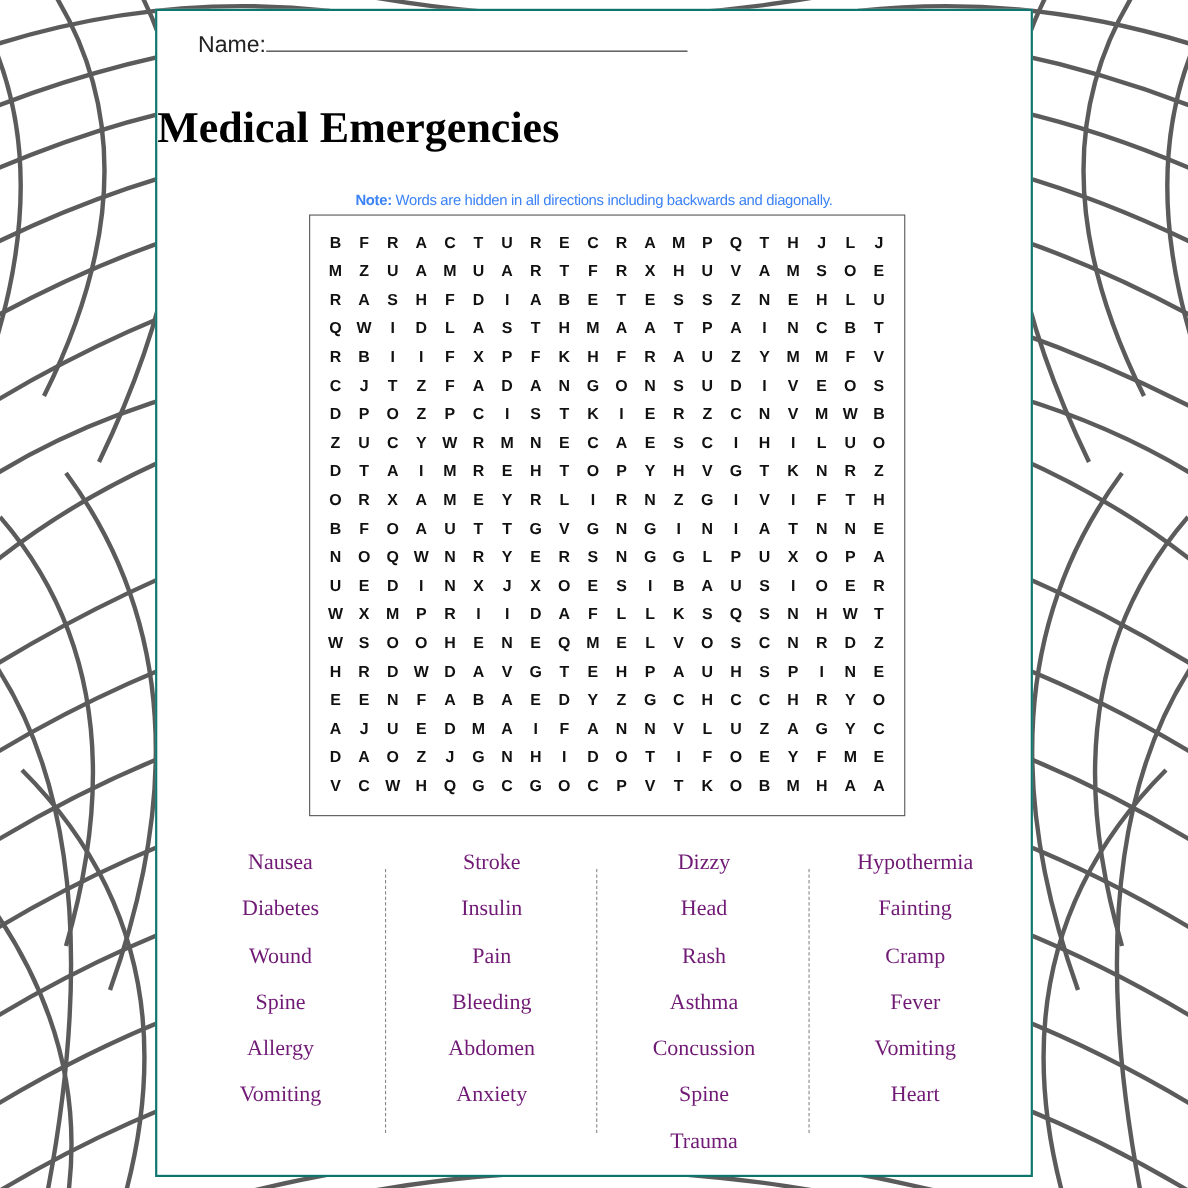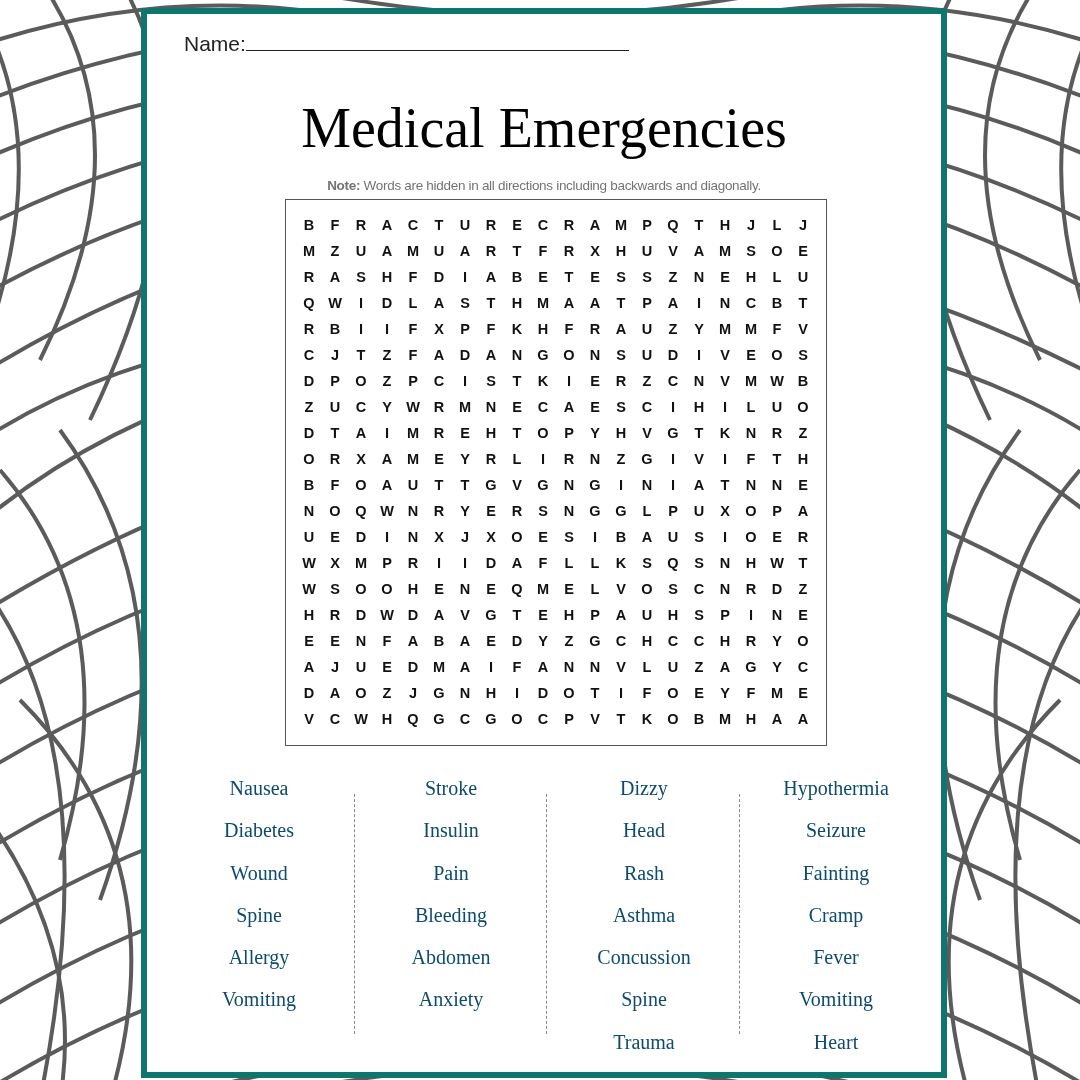--- a/index.html
+++ b/index.html
@@ -1,31 +1,31 @@
 <!DOCTYPE html>
 <html><head>
 <meta charset="utf-8">
 <style>
   html, body { margin:0; padding:0; }
   body { width:1080px; height:1080px; position:relative; overflow:hidden; background:#fff; font-family:"Liberation Sans", sans-serif; }
   #bg { position:absolute; left:0; top:0; width:1080px; height:1080px; }
-  .page { position:absolute; left:141px; top:8px; width:794px; height:1058px; border:6px solid #0f766e; background:#fff; }
+  .page { position:absolute; left:141px; top:8px; width:794px; height:1058px; border:2px solid #0f766e; background:#fff; }
   .hdr { position:absolute; top:18px; font-family:"Liberation Sans Narrow","Liberation Sans", sans-serif; font-size:21px; color:#222; white-space:nowrap; }
   .hdr .line { display:inline-block; border-bottom:1.5px solid #222; vertical-align:baseline; height:18px; }
   #name-field { left:37px; }
   #date-field { left:506px; }
-  .title { position:absolute; left:0; right:0; top:82px; text-align:center; font-family:"Liberation Serif", serif; font-weight:normal; font-size:56px; color:#000; letter-spacing:0px; }
-  .note { position:absolute; left:0; right:0; top:164px; text-align:center; font-size:13.5px; color:#737373; letter-spacing:-0.3px; }
+  .title { position:absolute; left:0; right:0; top:82px; text-align:left; font-family:"Liberation Serif", serif; font-weight:bold; font-size:40px; color:#000; letter-spacing:0px; }
+  .note { position:absolute; left:0; right:0; top:164px; text-align:center; font-size:13.5px; color:#3b82f6; letter-spacing:-0.3px; }
   .note b { font-weight:bold; }
   .grid-box { position:absolute; left:138px; top:185px; width:540px; height:545px; border:1.5px solid #555; }
   .grid { position:absolute; left:10px; top:12px; display:grid; grid-template-columns:repeat(20, 26px); grid-auto-rows:26px; }
   .cell { display:flex; align-items:center; justify-content:center; font-weight:bold; font-size:14.5px; color:#111; }
   .words { position:absolute; left:0; top:758px; width:794px; height:290px; }
   .col { position:absolute; top:0; width:180px; margin-left:-90px; text-align:center; }
-  .word { height:42.3px; font-family:"Liberation Serif", serif; font-size:20px; color:#0c4a6e; line-height:32px; }
+  .word { height:42.3px; font-family:"Liberation Serif", serif; font-size:20px; color:#701a75; line-height:32px; }
   .sep { position:absolute; top:22px; height:240px; border-left:1.3px dashed #888; width:0; }
 </style>
 </head>
 <body>
 
 <svg id="bg" viewBox="0 0 1080 1080" xmlns="http://www.w3.org/2000/svg">
   <g fill="none" stroke="#4a4a4a" stroke-width="4" opacity="0.9">
 
     <path d="M-60 60 Q 120 -10 300 10"></path>
     <path d="M-60 120 Q 120 40 300 30"></path>
@@ -522,21 +522,20 @@
         <div class="word">Head</div>
         <div class="word">Rash</div>
         <div class="word">Asthma</div>
         <div class="word">Concussion</div>
         <div class="word">Spine</div>
         <div class="word">Trauma</div>
       </div>
     <div class="sep" style="left:592px"></div>
     <div class="col" style="left:689px" id="col3">
         <div class="word">Hypothermia</div>
-        <div class="word">Seizure</div>
         <div class="word">Fainting</div>
         <div class="word">Cramp</div>
         <div class="word">Fever</div>
         <div class="word">Vomiting</div>
         <div class="word">Heart</div>
       </div>
   </div>
 </div>
 
 </body></html>

